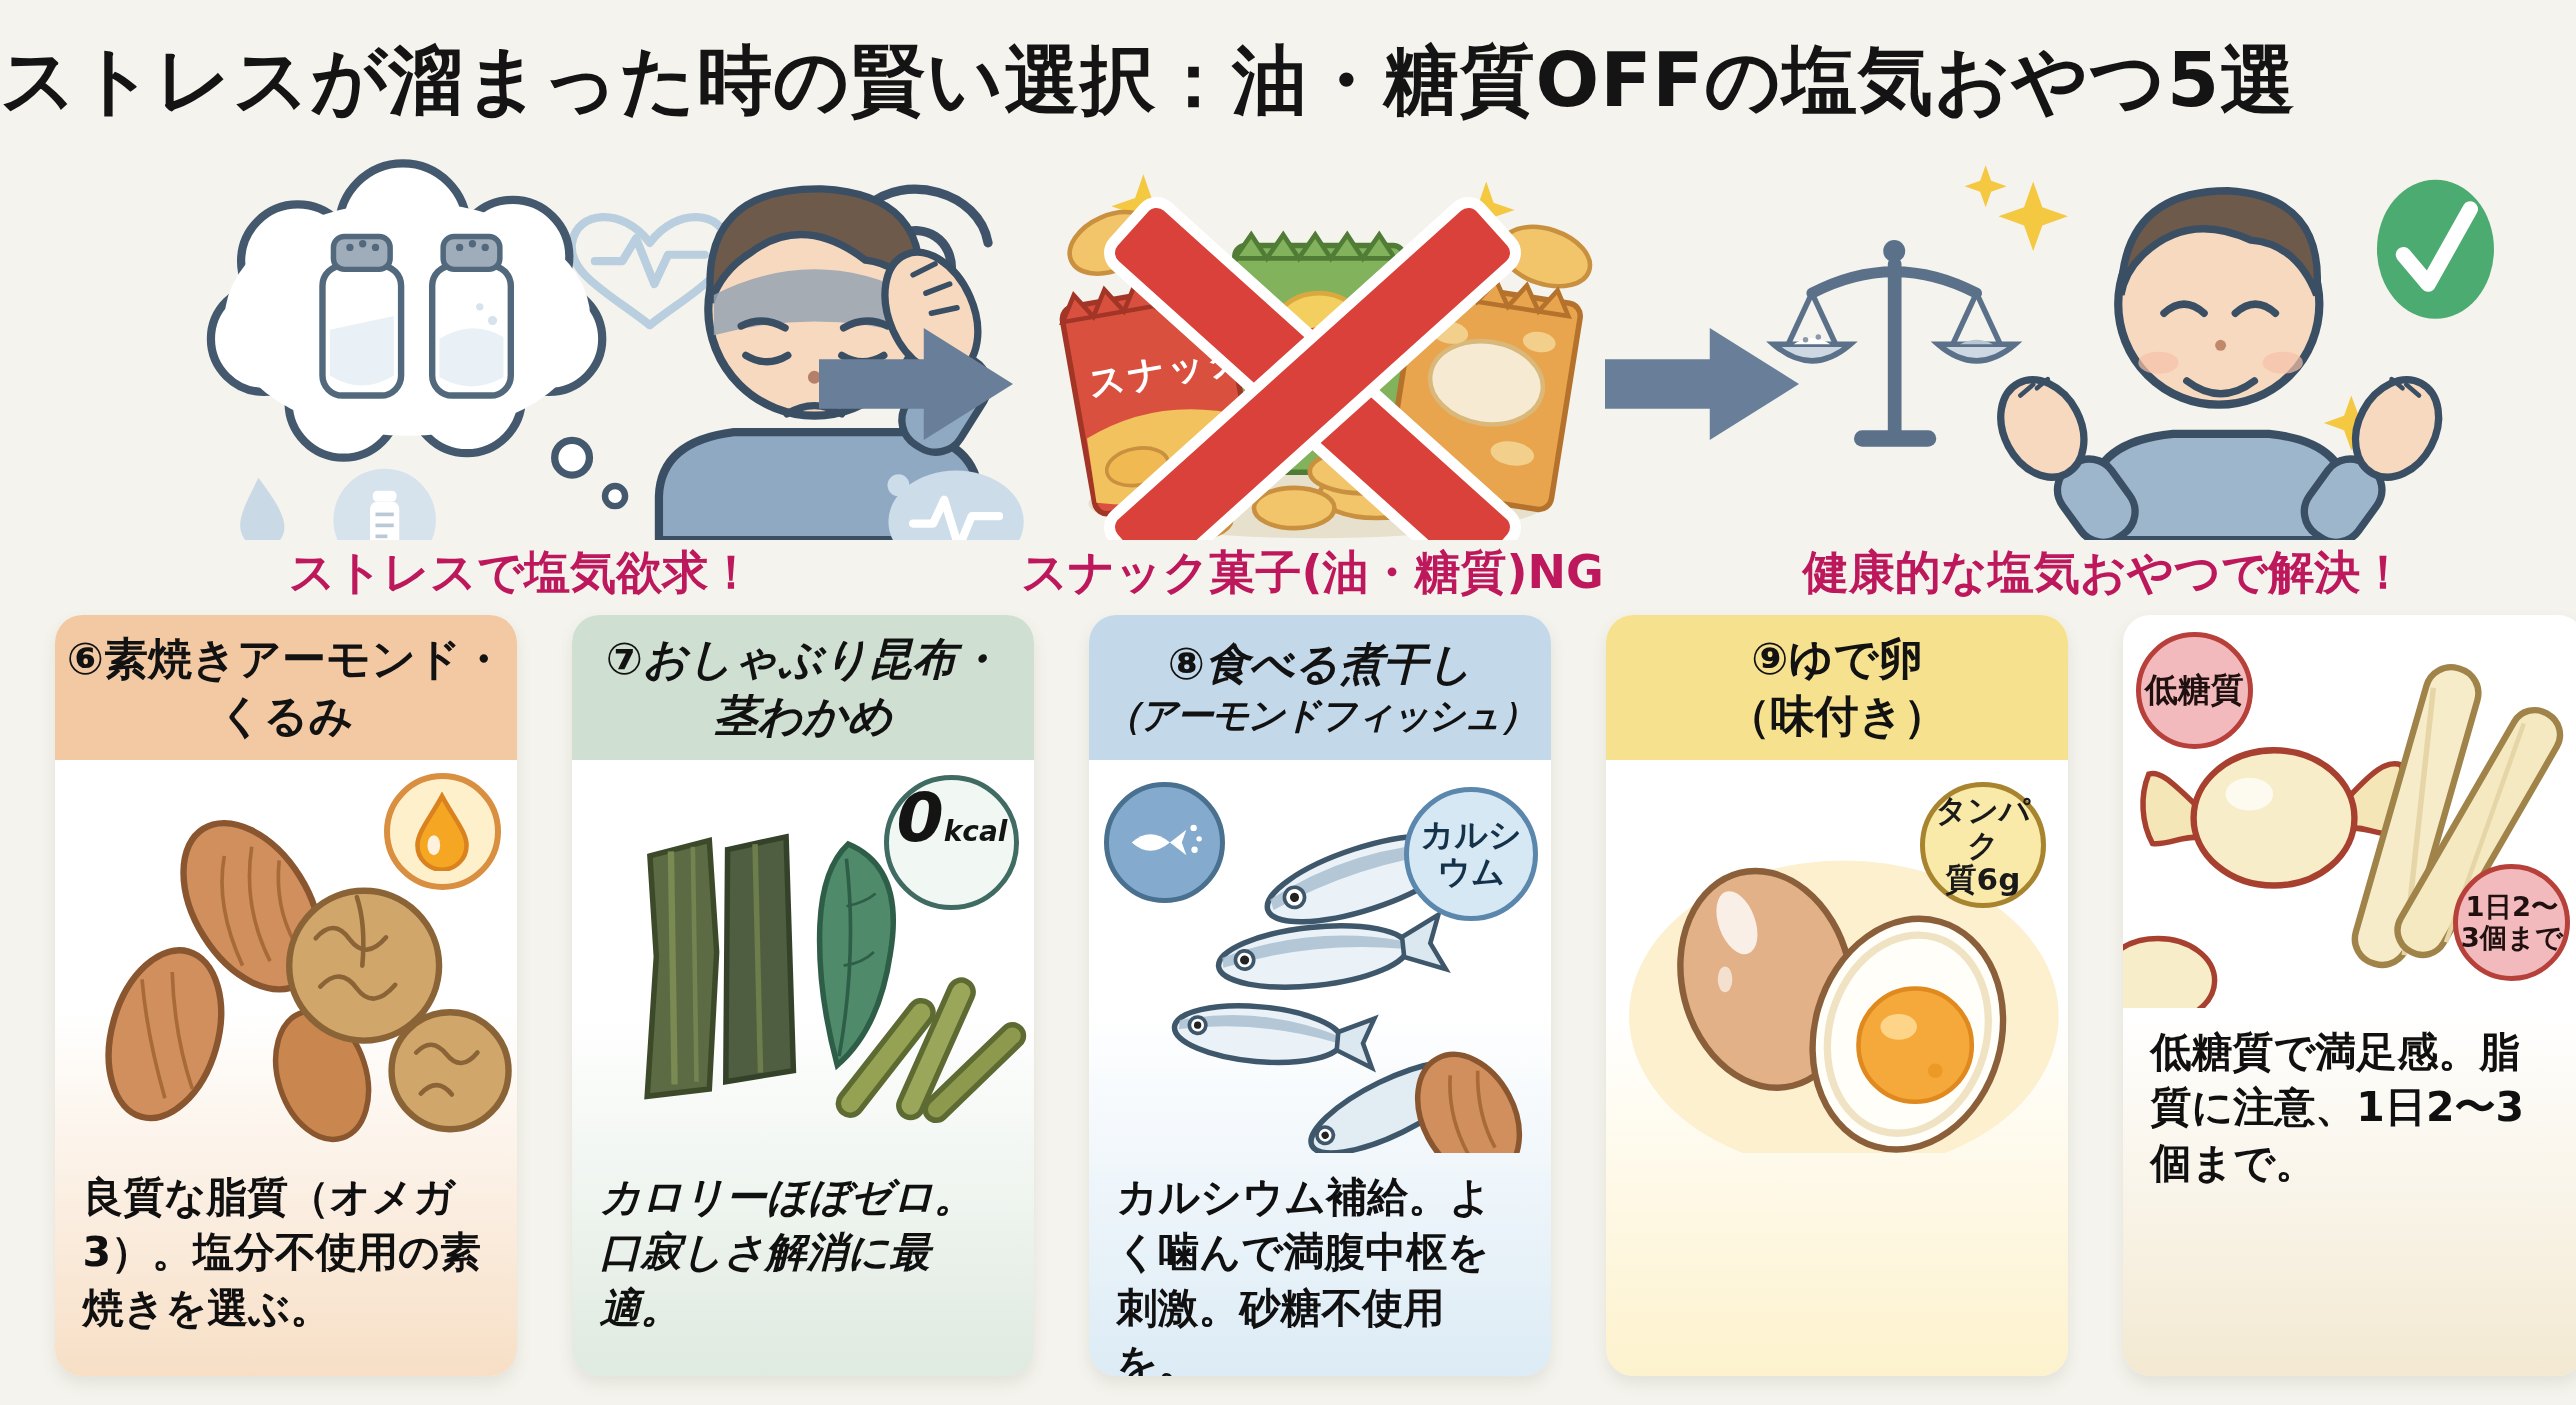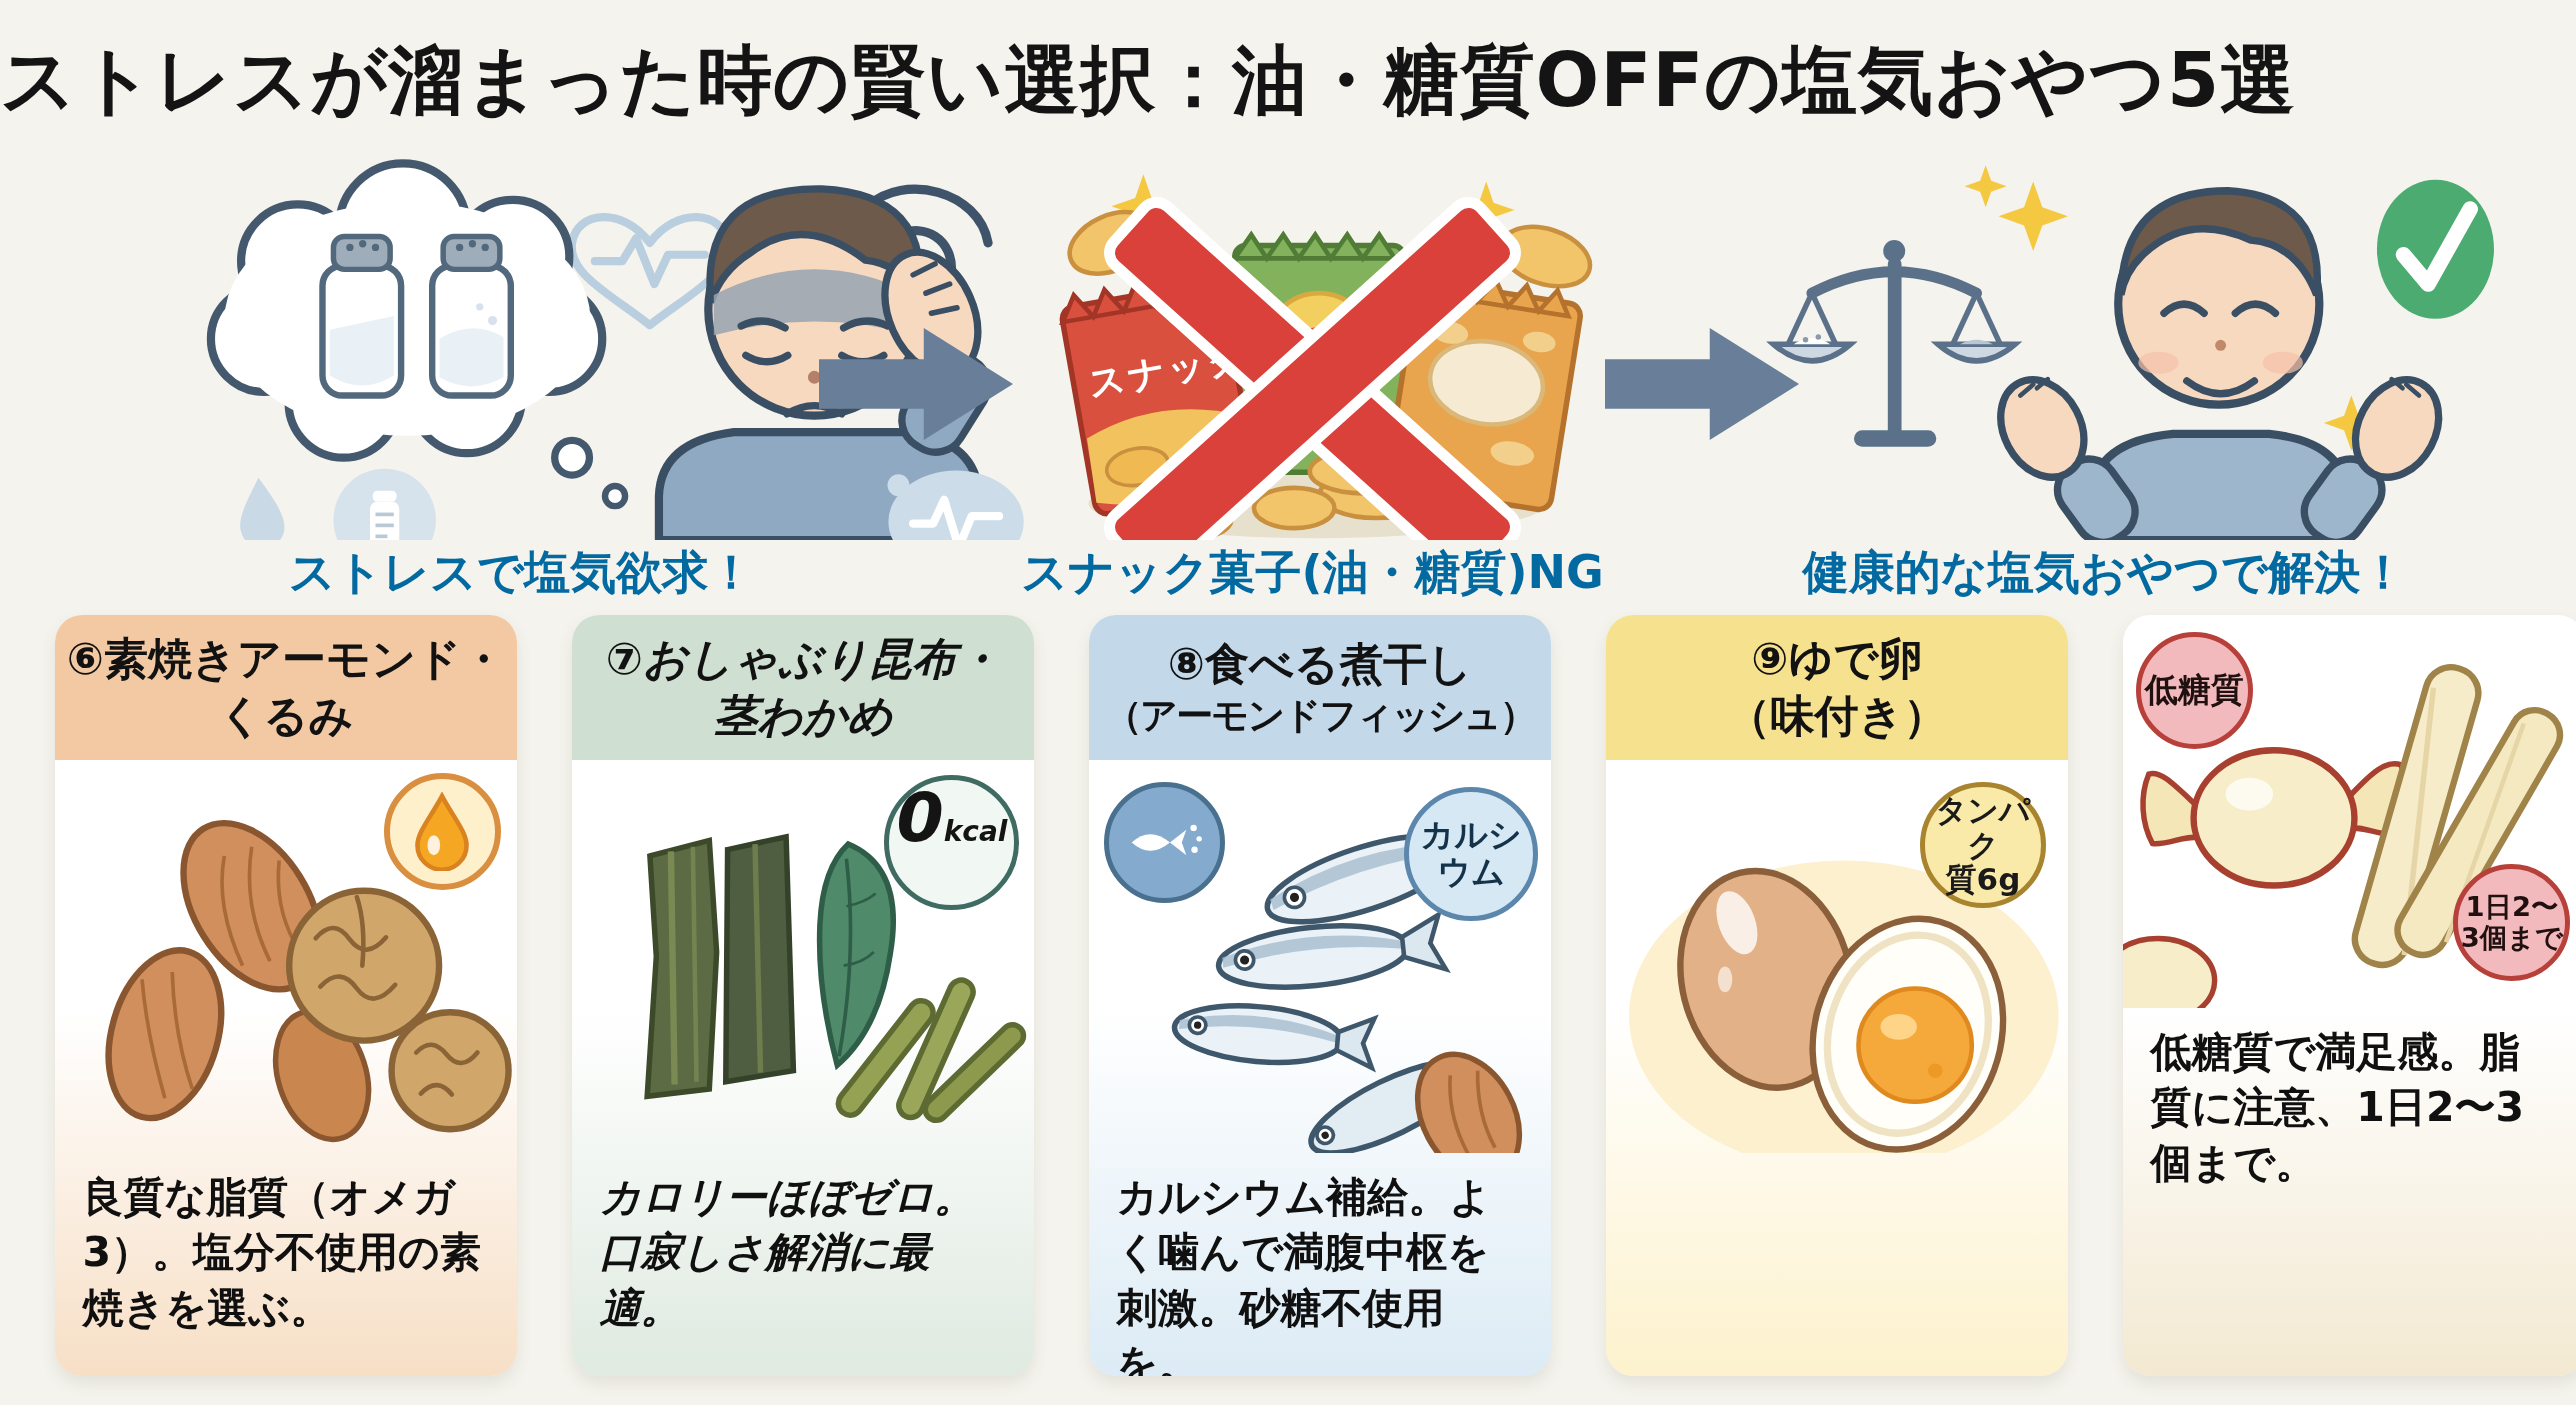--- a/index.html
+++ b/index.html
@@ -11,21 +11,21 @@
   }
   .title{
     position:absolute;top:31px;left:0;width:100%;
     font-size:75px;font-weight:800;letter-spacing:0.9px;
   }
   .flow{position:absolute;top:156px;left:0;width:2576px;height:462px;}
   .scene{position:absolute;top:0;}
   .scene svg{display:block;}
   .caption{
     position:absolute;top:386px;text-align:center;
-    font-size:46px;font-weight:800;color:#0369a1;
+    font-size:46px;font-weight:800;color:#be185d;
   }
   .arrow{
     position:absolute;top:172px;width:194px;height:112px;background:#697f99;
     clip-path:polygon(0 28%,54% 28%,54% 0,100% 50%,54% 100%,54% 72%,0 72%);
   }
   .cards{position:absolute;top:615px;left:55px;display:flex;gap:55px;}
   .card{
     width:462px;height:761px;border-radius:27.4px;overflow:hidden;
     display:flex;flex-direction:column;
     box-shadow:0 7.3px 14.6px rgba(90,80,60,.10);
@@ -45,21 +45,21 @@
   .badge{
     position:absolute;border-radius:50%;display:flex;flex-direction:column;
     align-items:center;justify-content:center;font-weight:800;text-align:center;
     box-sizing:border-box;line-height:1.12;
   }
   .c1{background:linear-gradient(180deg,#ffffff 52%,#f7dfc6 100%);}
   .c1 .card-header{background:#f2c9a3;}
   .c2{background:linear-gradient(180deg,#ffffff 52%,#dfeae0 100%);font-style:italic;}
   .c2 .card-header{background:#cfe0d2;}
   .c3{background:linear-gradient(180deg,#ffffff 52%,#dcebf5 100%);}
-  .c3 .card-header{background:#c3d8e9;}
+  .c3 .card-header{background:#c3d8e9;font-style:italic;}
   .c4{background:linear-gradient(180deg,#ffffff 52%,#fdf2cd 100%);}
   .c4 .card-header{background:#f6e18f;}
   .c5{background:linear-gradient(180deg,#ffffff 52%,#f3e9d2 100%);}
   .c5 .card-header{background:#ecd9b2;}
   .badge-oil{right:16.5px;top:12.8px;width:117px;height:117px;background:#fdf0cb;border:6.4px solid #d98f3f;}
   .badge-kcal{right:14.6px;top:14.6px;width:135px;height:135px;background:#f1f8f3;border:5.5px solid #3f6b63;flex-direction:row;align-items:baseline;}
   .badge-kcal .big{font-size:68px;}
   .badge-kcal .small{font-size:28px;}
   .badge-fish{left:14.6px;top:22px;width:121px;height:121px;background:#84aace;border:5.5px solid #49708f;}
   .badge-ca{right:12.8px;top:27.4px;width:134px;height:134px;background:#d6e8f4;border:5.5px solid #5b87ad;font-size:33px;color:#14324a;}

